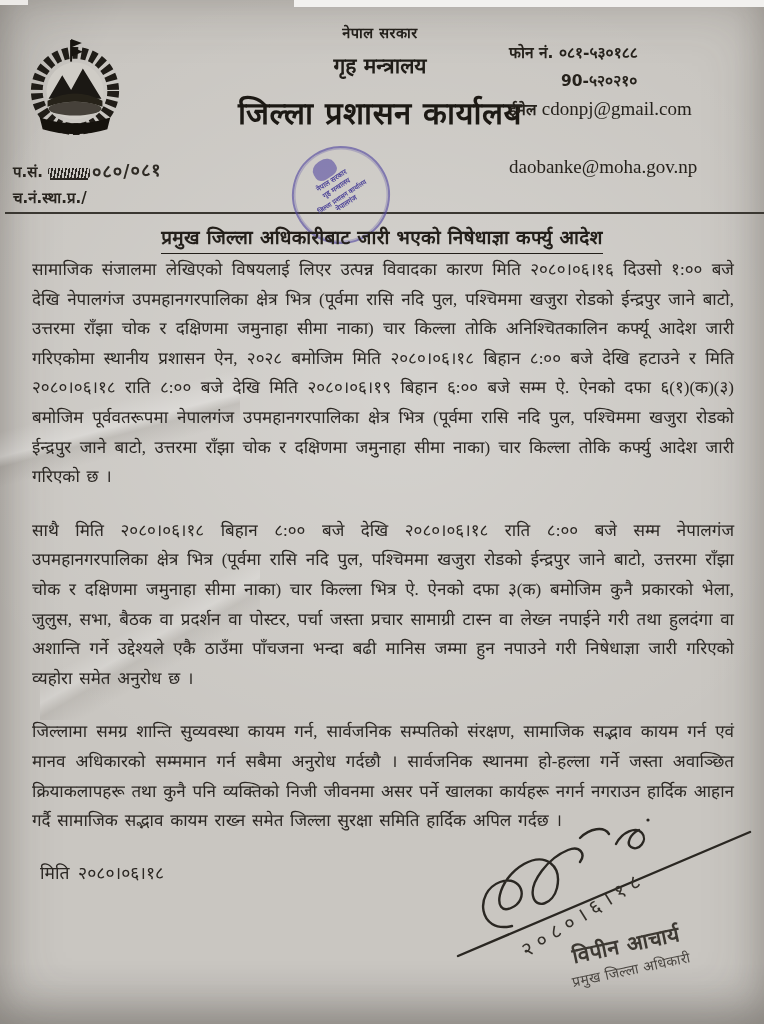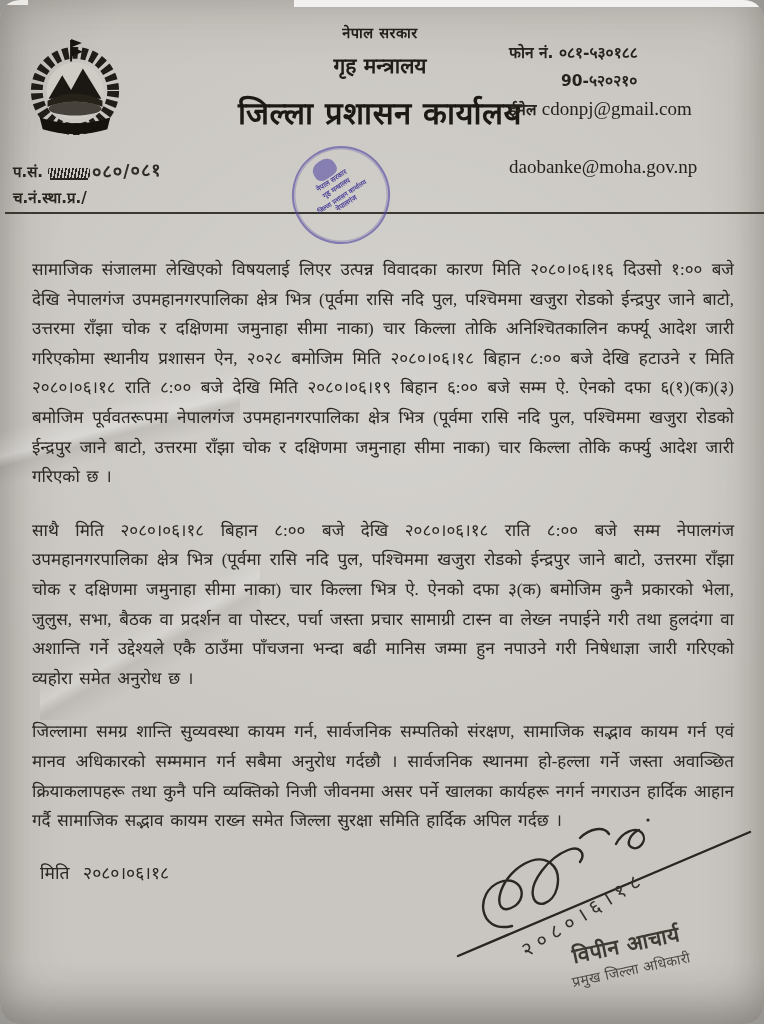--- a/index.html
+++ b/index.html
@@ -6,21 +6,20 @@
   .page{
     position:relative; width:764px; height:1024px; overflow:hidden;
     background:
       radial-gradient(ellipse 90% 60% at 52% 38%, rgba(255,255,255,.22), rgba(255,255,255,0) 70%),
       linear-gradient(118deg, rgba(0,0,0,.07) 0%, rgba(0,0,0,0) 10%),
       linear-gradient(0deg, rgba(0,0,0,.08) 0%, rgba(0,0,0,0) 6%),
       #c9c6c1;
     box-shadow: inset 0 0 60px rgba(60,55,48,.28), inset 0 -14px 30px rgba(50,45,40,.18);
     font-family:"DejaVu Sans", sans-serif;
     color:#2b2722;
-    border-radius:20px;
   }
   .crease1{position:absolute;left:0;top:330px;width:240px;height:190px;pointer-events:none;
     background:linear-gradient(165deg, rgba(255,255,255,0) 40%, rgba(255,255,255,.25) 50%, rgba(90,85,78,.12) 54%, rgba(255,255,255,0) 62%);}
   .crease2{position:absolute;left:40px;top:560px;width:220px;height:160px;pointer-events:none;
     background:linear-gradient(150deg, rgba(255,255,255,0) 42%, rgba(255,255,255,.2) 50%, rgba(90,85,78,.1) 55%, rgba(255,255,255,0) 64%);}
   .scan-strip{position:absolute;top:0;right:0;width:470px;height:7px;background:#f2f1ef;}
   .scan-corner{position:absolute;top:0;left:0;width:28px;height:5px;background:#eceae7;}
 
   
   .emblem{position:absolute;left:26px;top:38px;width:98px;height:108px;}
@@ -61,21 +60,21 @@
   .title-wrap{position:absolute;left:0;right:0;top:224px;text-align:center;}
   .title{display:inline-block;font-size:19px;font-weight:bold;color:#231f1a;
     border-bottom:1.6px solid #231f1a;padding-bottom:3px;letter-spacing:.3px;}
 
   
   .body-text{position:absolute;left:32px;right:30px;top:255px;}
   .para{font-size:17px;line-height:29.6px;text-align:justify;margin:0 0 24px 0;
     word-spacing:2.5px;color:#2b2723;font-weight:500;font-family:Liberation Serif, serif;}
 
   
-  .date-line{position:absolute;left:40px;top:860px;font-size:17.5px;color:#2b2723;font-weight:500;word-spacing:3px;font-family:Liberation Mono, monospace;}
+  .date-line{position:absolute;left:40px;top:860px;font-size:17.5px;color:#2b2723;font-weight:500;word-spacing:3px;}
 
   
   .sig-area{position:absolute;left:420px;top:798px;width:344px;height:220px;}
   .sig-svg{position:absolute;left:0;top:0;}
   .sig-date{position:absolute;left:92px;top:102px;transform:rotate(-32deg);
     font-size:20px;letter-spacing:6px;color:#34302a;font-weight:500;white-space:nowrap;}
   .sig-name-block{position:absolute;left:118px;top:132px;transform:rotate(-12deg);text-align:center;width:180px;}
   .sig-name{font-size:21px;font-weight:bold;color:#3d3933;letter-spacing:.5px;}
   .sig-title{font-size:14px;color:#494540;margin-top:2px;letter-spacing:.3px;}
 </style>
@@ -134,20 +133,23 @@
   <div class="stamp">
     <div class="stamp-circle">
       <div class="stamp-blob"></div>
       <div class="st">नेपाल सरकार</div>
       <div class="st">गृह मन्त्रालय</div>
       <div class="st st3">जिल्ला प्रशासन कार्यालय</div>
       <div class="st">नेपालगंज</div>
     </div>
   </div>
 
+  <div class="title-wrap">
+    <span class="title">प्रमुख जिल्ला अधिकारीबाट जारी भएको निषेधाज्ञा कर्फ्यु आदेश</span>
+  </div>
 
   <div class="body-text">
     <p class="para">सामाजिक संजालमा लेखिएको विषयलाई लिएर उत्पन्न विवादका कारण मिति २०८०।०६।१६ दिउसो १:०० बजे देखि नेपालगंज उपमहानगरपालिका क्षेत्र भित्र (पूर्वमा रासि नदि पुल, पश्चिममा खजुरा रोडको ईन्द्रपुर जाने बाटो, उत्तरमा राँझा चोक र दक्षिणमा जमुनाहा सीमा नाका) चार किल्ला तोकि अनिश्चितकालिन कर्फ्यू आदेश जारी गरिएकोमा स्थानीय प्रशासन ऐन, २०२८ बमोजिम मिति २०८०।०६।१८ बिहान ८:०० बजे देखि हटाउने र मिति २०८०।०६।१८ राति ८:०० बजे देखि मिति २०८०।०६।१९ बिहान ६:०० बजे सम्म ऐ. ऐनको दफा ६(१)(क)(३) बमोजिम पूर्ववतरूपमा नेपालगंज उपमहानगरपालिका क्षेत्र भित्र (पूर्वमा रासि नदि पुल, पश्चिममा खजुरा रोडको ईन्द्रपुर जाने बाटो, उत्तरमा राँझा चोक र दक्षिणमा जमुनाहा सीमा नाका) चार किल्ला तोकि कर्फ्यु आदेश जारी गरिएको छ ।</p>
     <p class="para">साथै मिति २०८०।०६।१८ बिहान ८:०० बजे देखि २०८०।०६।१८ राति ८:०० बजे सम्म नेपालगंज उपमहानगरपालिका क्षेत्र भित्र (पूर्वमा रासि नदि पुल, पश्चिममा खजुरा रोडको ईन्द्रपुर जाने बाटो, उत्तरमा राँझा चोक र दक्षिणमा जमुनाहा सीमा नाका) चार किल्ला भित्र ऐ. ऐनको दफा ३(क) बमोजिम कुनै प्रकारको भेला, जुलुस, सभा, बैठक वा प्रदर्शन वा पोस्टर, पर्चा जस्ता प्रचार सामाग्री टास्न वा लेख्न नपाईने गरी तथा हुलदंगा वा अशान्ति गर्ने उद्देश्यले एकै ठाउँमा पाँचजना भन्दा बढी मानिस जम्मा हुन नपाउने गरी निषेधाज्ञा जारी गरिएको व्यहोरा समेत अनुरोध छ ।</p>
     <p class="para">जिल्लामा समग्र शान्ति सुव्यवस्था कायम गर्न, सार्वजनिक सम्पतिको संरक्षण, सामाजिक सद्भाव कायम गर्न एवं मानव अधिकारको सम्ममान गर्न सबैमा अनुरोध गर्दछौ । सार्वजनिक स्थानमा हो-हल्ला गर्ने जस्ता अवाञ्छित क्रियाकलापहरू तथा कुनै पनि व्यक्तिको निजी जीवनमा असर पर्ने खालका कार्यहरू नगर्न नगराउन हार्दिक आहान गर्दै सामाजिक सद्भाव कायम राख्न समेत जिल्ला सुरक्षा समिति हार्दिक अपिल गर्दछ ।</p>
   </div>
 
   <div class="date-line">
     <span>मिति</span>
     <span>२०८०।०६।१८</span>

